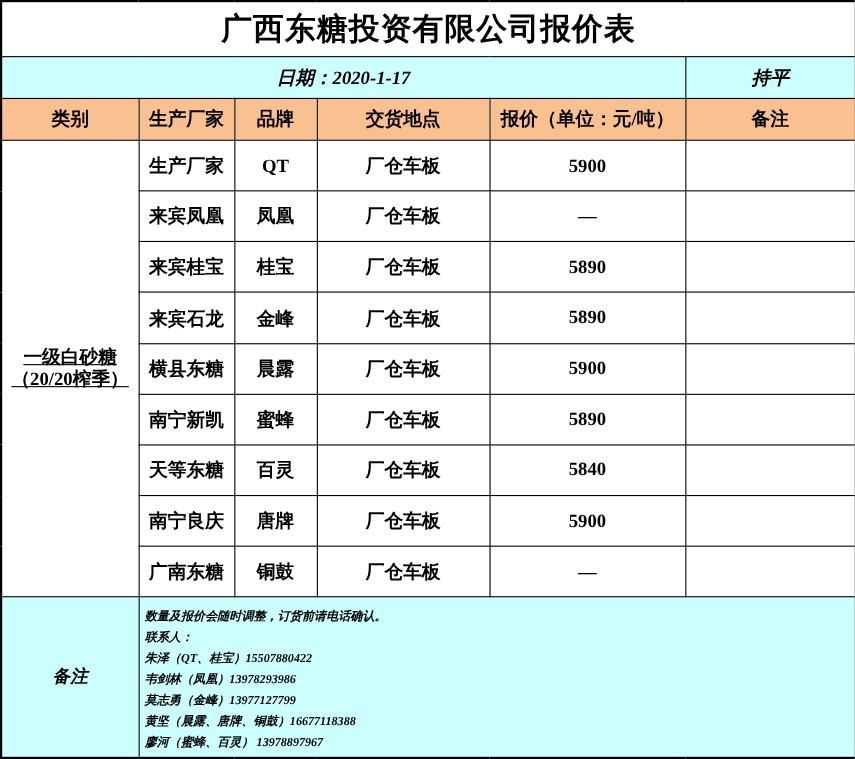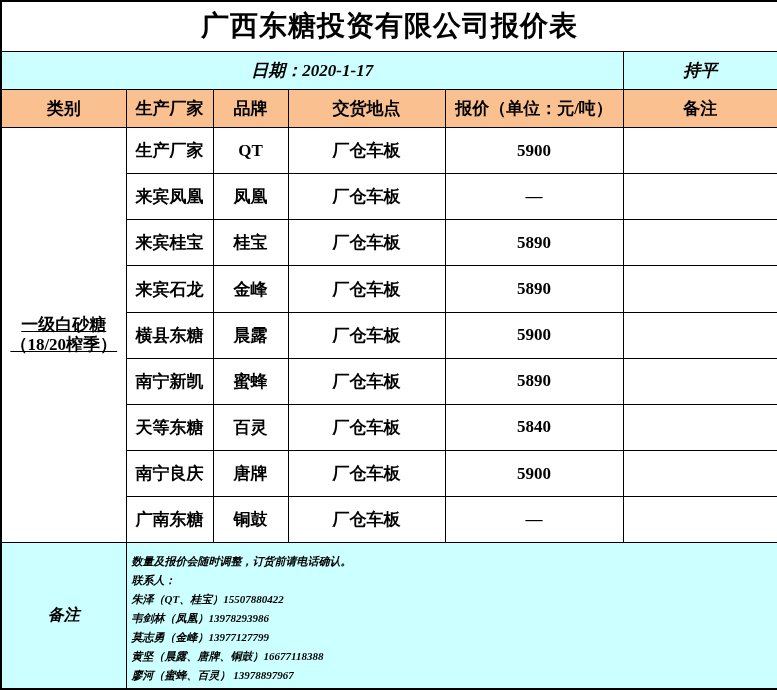--- a/index.html
+++ b/index.html
@@ -92,21 +92,21 @@
       <td class="peach">品牌</td>
       <td class="peach">交货地点</td>
       <td class="peach">报价（单位：元/吨）</td>
       <td class="peach">备注</td>
     </tr>
     </tbody>
       <tbody id="data-rows">
         <tr class="data-row" style="height: 46px;">
           <td class="category-cell" rowspan="9">
             <div>一级白砂糖</div>
-            <div>（18/20榨季）</div>
+            <div>（20/20榨季）</div>
           </td>
           <td>生产厂家</td>
           <td>QT</td>
           <td>厂仓车板</td>
           <td>5900</td>
           <td></td>
         </tr>
         <tr class="data-row" style="height: 46px;">
           <td>来宾凤凰</td>
           <td>凤凰</td>

